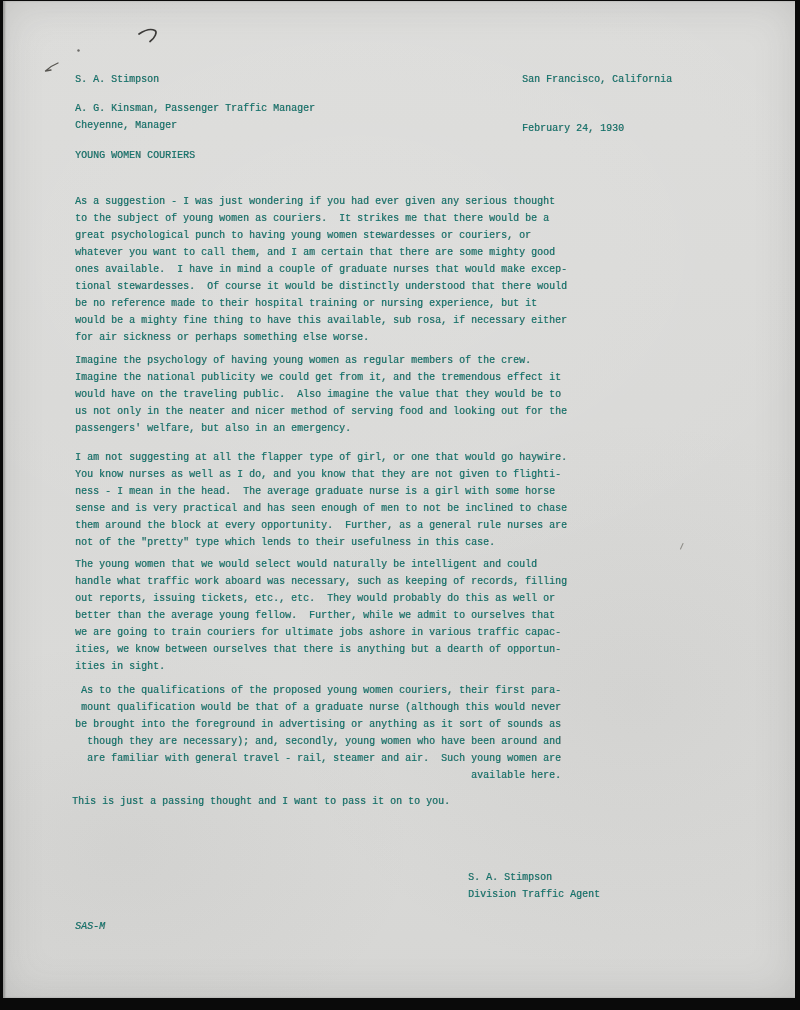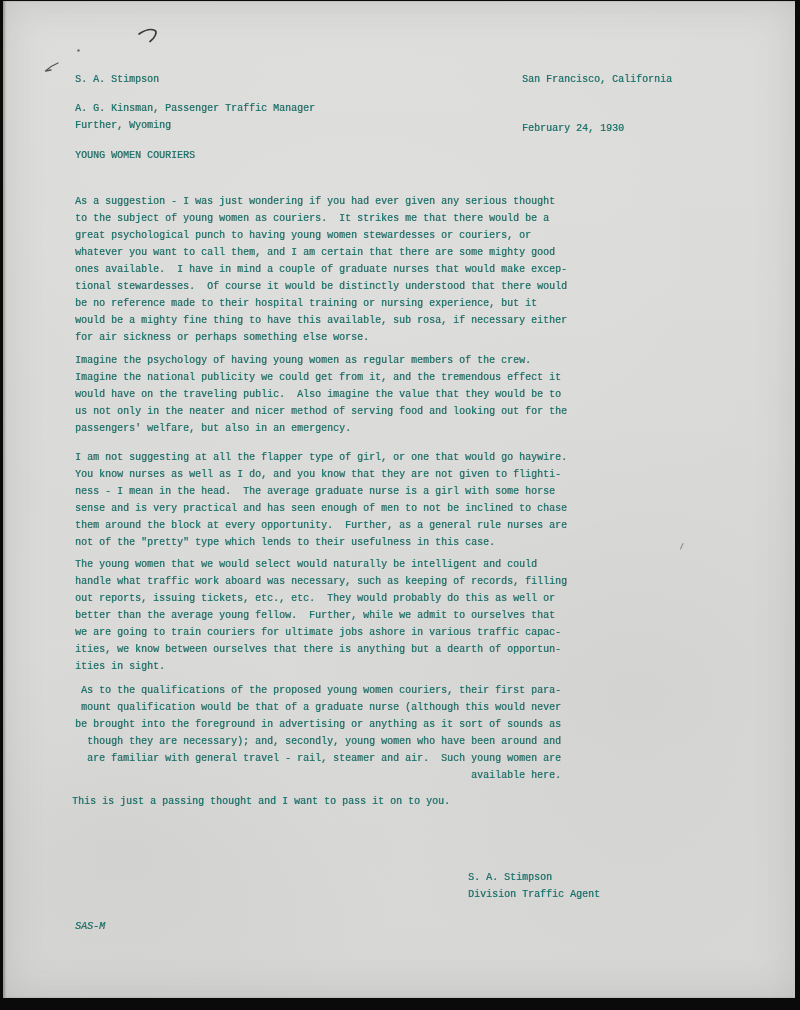--- a/index.html
+++ b/index.html
@@ -34,21 +34,21 @@
 </style>
 </head>
 <body>
 
 <div class="paper"></div>
 
 <div class="txt" style="left:75px; top:71px;">S. A. Stimpson</div>
 <div class="txt" style="left:522px; top:71px;text-align:center;">San Francisco, California</div>
 
 <div class="txt" style="left:75px; top:100px;text-align:right;">A. G. Kinsman, Passenger Traffic Manager</div>
-<div class="txt" style="left:75px; top:117px;">Further, Wyoming</div>
+<div class="txt" style="left:75px; top:117px;">Cheyenne, Manager</div>
 <div class="txt" style="left:522px; top:120px;">February 24, 1930</div>
 
 <div class="txt" style="left:75px; top:147px;">YOUNG WOMEN COURIERS</div>
 
 <div class="txt" style="left:75px; top:193px;">As a suggestion - I was just wondering if you had ever given any serious thought
 to the subject of young women as couriers.  It strikes me that there would be a
 great psychological punch to having young women stewardesses or couriers, or
 whatever you want to call them, and I am certain that there are some mighty good
 ones available.  I have in mind a couple of graduate nurses that would make excep-
 tional stewardesses.  Of course it would be distinctly understood that there would

